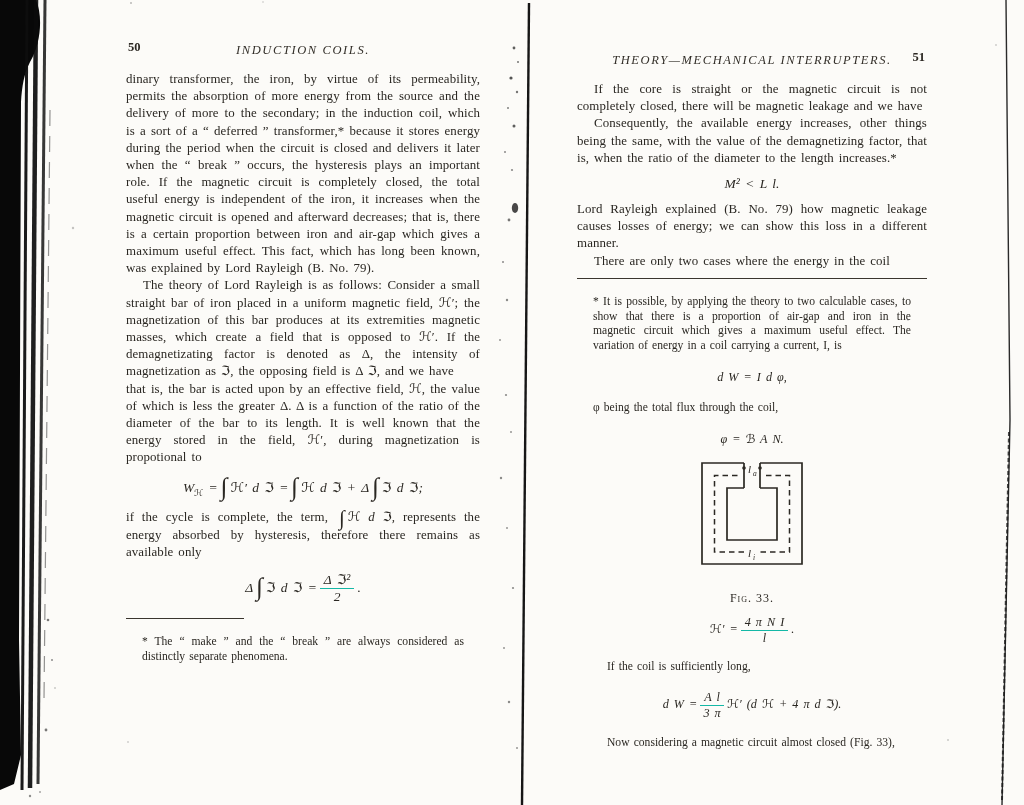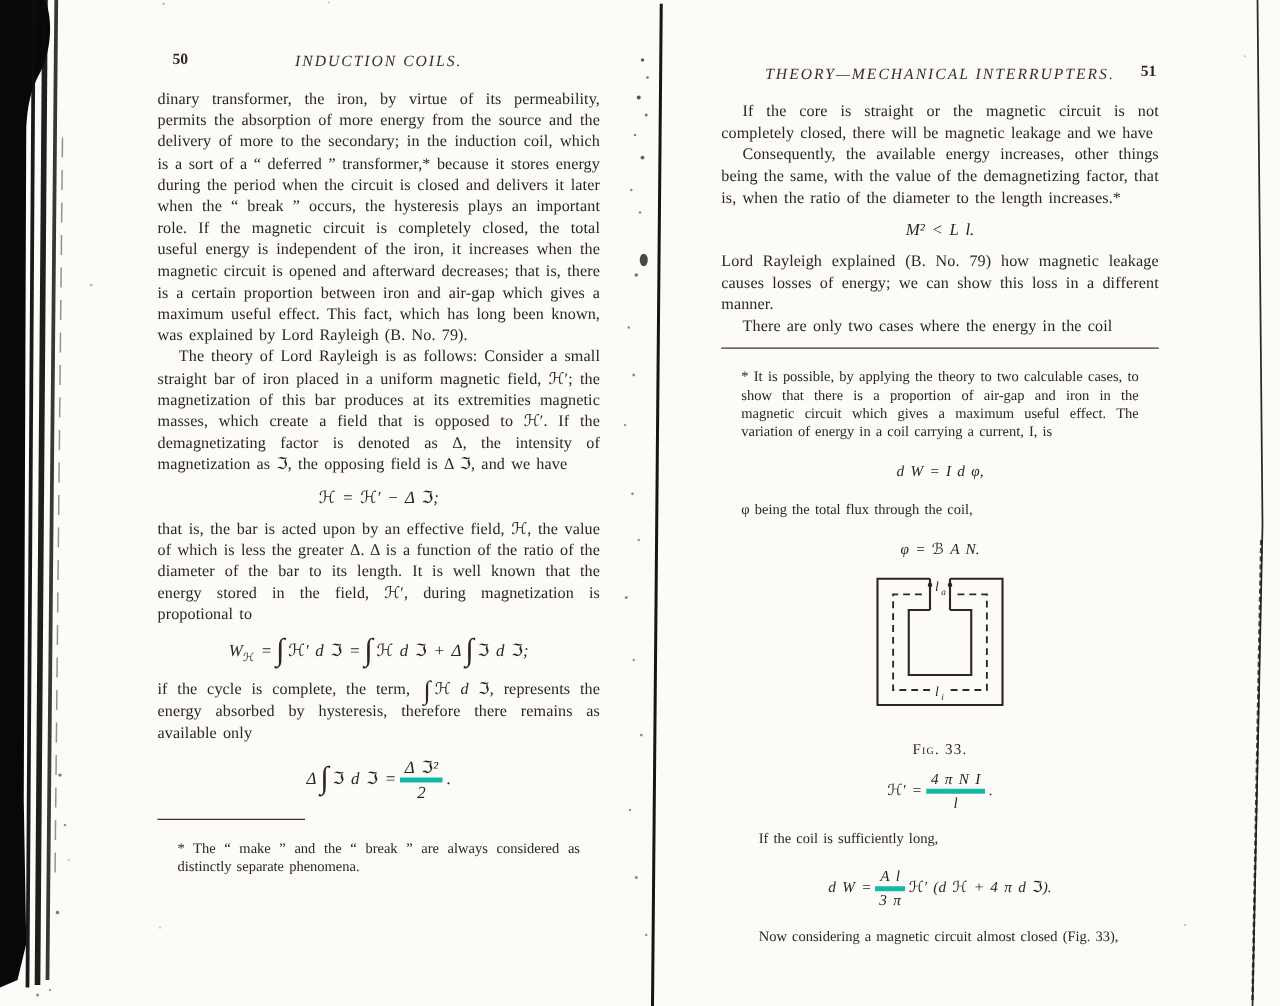--- a/index.html
+++ b/index.html
@@ -7,40 +7,40 @@
     width:1024px;height:805px;position:relative;overflow:hidden;
     background:#fcfbf8;color:#2a2722;
     font-family:"Liberation Serif","DejaVu Serif","DejaVu Sans",serif;
   }
   .pg{position:absolute;}
   .pg-left{left:126px;top:40px;width:354px;}
   .pg-right{left:577px;top:50px;width:350px;}
   .pagehead{position:relative;text-align:center;height:18px;margin-bottom:13px;}
   .runhead{font-style:italic;font-size:12.5px;letter-spacing:1.6px;color:#332f29;}
   .pageno{position:absolute;top:0;font-size:12.5px;font-weight:bold;color:#2c2823;}
-  .pg-left .pageno{left:12px;}
+  .pg-left .pageno{left:2px;}
   .pg-right .pageno{right:2px;}
   p.body{
     margin:0;font-size:12.9px;line-height:17.2px;text-align:justify;
     word-spacing:1.6px;letter-spacing:.1px;
   }
   .indent{text-indent:17px;}
   .eqline{
     text-align:center;font-style:italic;font-size:13.5px;
     margin:9px 0 9px 0;word-spacing:2px;
   }
   .eqline.big{margin:12px 0;}
   .int{
     font-style:normal;font-size:25px;line-height:0;
     vertical-align:-3px;padding:0 3px;display:inline-block;
   }
   .int.inline{font-size:21px;vertical-align:-4px;}
   sub{font-size:9px;}
   .frac{display:inline-block;vertical-align:middle;text-align:center;line-height:1.05;margin:0 3px;}
-  .frac .num{display:block;padding:0 4px 1px 4px;border-bottom:4px solid #14b8a6;}
+  .frac .num{display:block;padding:0 4px 1px 4px;border-bottom:1px solid #14b8a6;}
   .frac .den{display:block;padding-top:1px;}
   .fnrule-short{width:118px;border:none;border-top:1px solid #3a352e;margin:14px 0 5px 0;}
   .fnrule-long{width:100%;border:none;border-top:1px solid #3a352e;margin:8px 0 6px 0;}
   p.fn{margin:16px;font-size:11.6px;line-height:14.8px;text-align:justify;word-spacing:1.2px;}
   .fn-indent{text-indent:14px;}
   .fn-eq{font-size:12.2px;margin:7px 0;}
   .figure-wrap{text-align:center;margin:10px 0 4px 0;}
   .figcaption{
     text-align:center;font-variant:small-caps;font-size:12px;
     letter-spacing:1px;margin:18px 0 10px 0;color:#2c2823;
@@ -51,23 +51,20 @@
 </head>
 <body>
 
 <div class="pg pg-left">
   <div class="pagehead">
     <span class="pageno">50</span>
     <span class="runhead">INDUCTION COILS.</span>
   </div>
   <p class="body">dinary transformer, the iron, by virtue of its permeability, permits the absorption of more energy from the source and the delivery of more to the secondary; in the induction coil, which is a sort of a “ deferred ” transformer,* because it stores energy during the period when the circuit is closed and delivers it later when the “ break ” occurs, the hysteresis plays an important role.  If the magnetic circuit is completely closed, the total useful energy is independent of the iron, it increases when the magnetic circuit is opened and afterward decreases; that is, there is a certain proportion between iron and air-gap which gives a maximum useful effect.  This fact, which has long been known, was explained by Lord Rayleigh (B. No. 79).</p>
   <p class="body indent">The theory of Lord Rayleigh is as follows: Consider a small straight bar of iron placed in a uniform magnetic field, ℋ′; the magnetization of this bar produces at its extremities magnetic masses, which create a field that is opposed to ℋ′.  If the demagnetizating factor is denoted as Δ, the intensity of magnetization as ℑ, the opposing field is Δ ℑ, and we have</p>
-  <div class="eqline">
-    <span>ℋ = ℋ′ − Δ ℑ;</span>
-  </div>
   <p class="body">that is, the bar is acted upon by an effective field, ℋ, the value of which is less the greater Δ.  Δ is a function of the ratio of the diameter of the bar to its length.  It is well known that the energy stored in the field, ℋ′, during magnetization is propotional to</p>
   <div class="eqline big"><i>W</i><sub>ℋ</sub> <span>=</span><span class="int">∫</span><i>ℋ′ d ℑ</i> <span>=</span><span class="int">∫</span><i>ℋ d ℑ + Δ</i><span class="int">∫</span><i>ℑ d ℑ;</i></div>
   <p class="body"><span>if the cycle is complete, the term,</span> <span class="int inline">∫</span><i>ℋ d ℑ,</i> <span>represents the energy absorbed by hysteresis, therefore there remains as available only</span></p>
   <div class="eqline big"><i>Δ</i><span class="int">∫</span><i>ℑ d ℑ =</i><span class="frac"><i class="num">Δ ℑ²</i><i class="den">2</i></span><span>.</span></div>
   <hr class="fnrule-short">
   <p class="fn">* The “ make ” and the “ break ” are always considered as distinctly separate phenomena.</p>
 </div>
 
 <div class="pg pg-right">
   <div class="pagehead">

